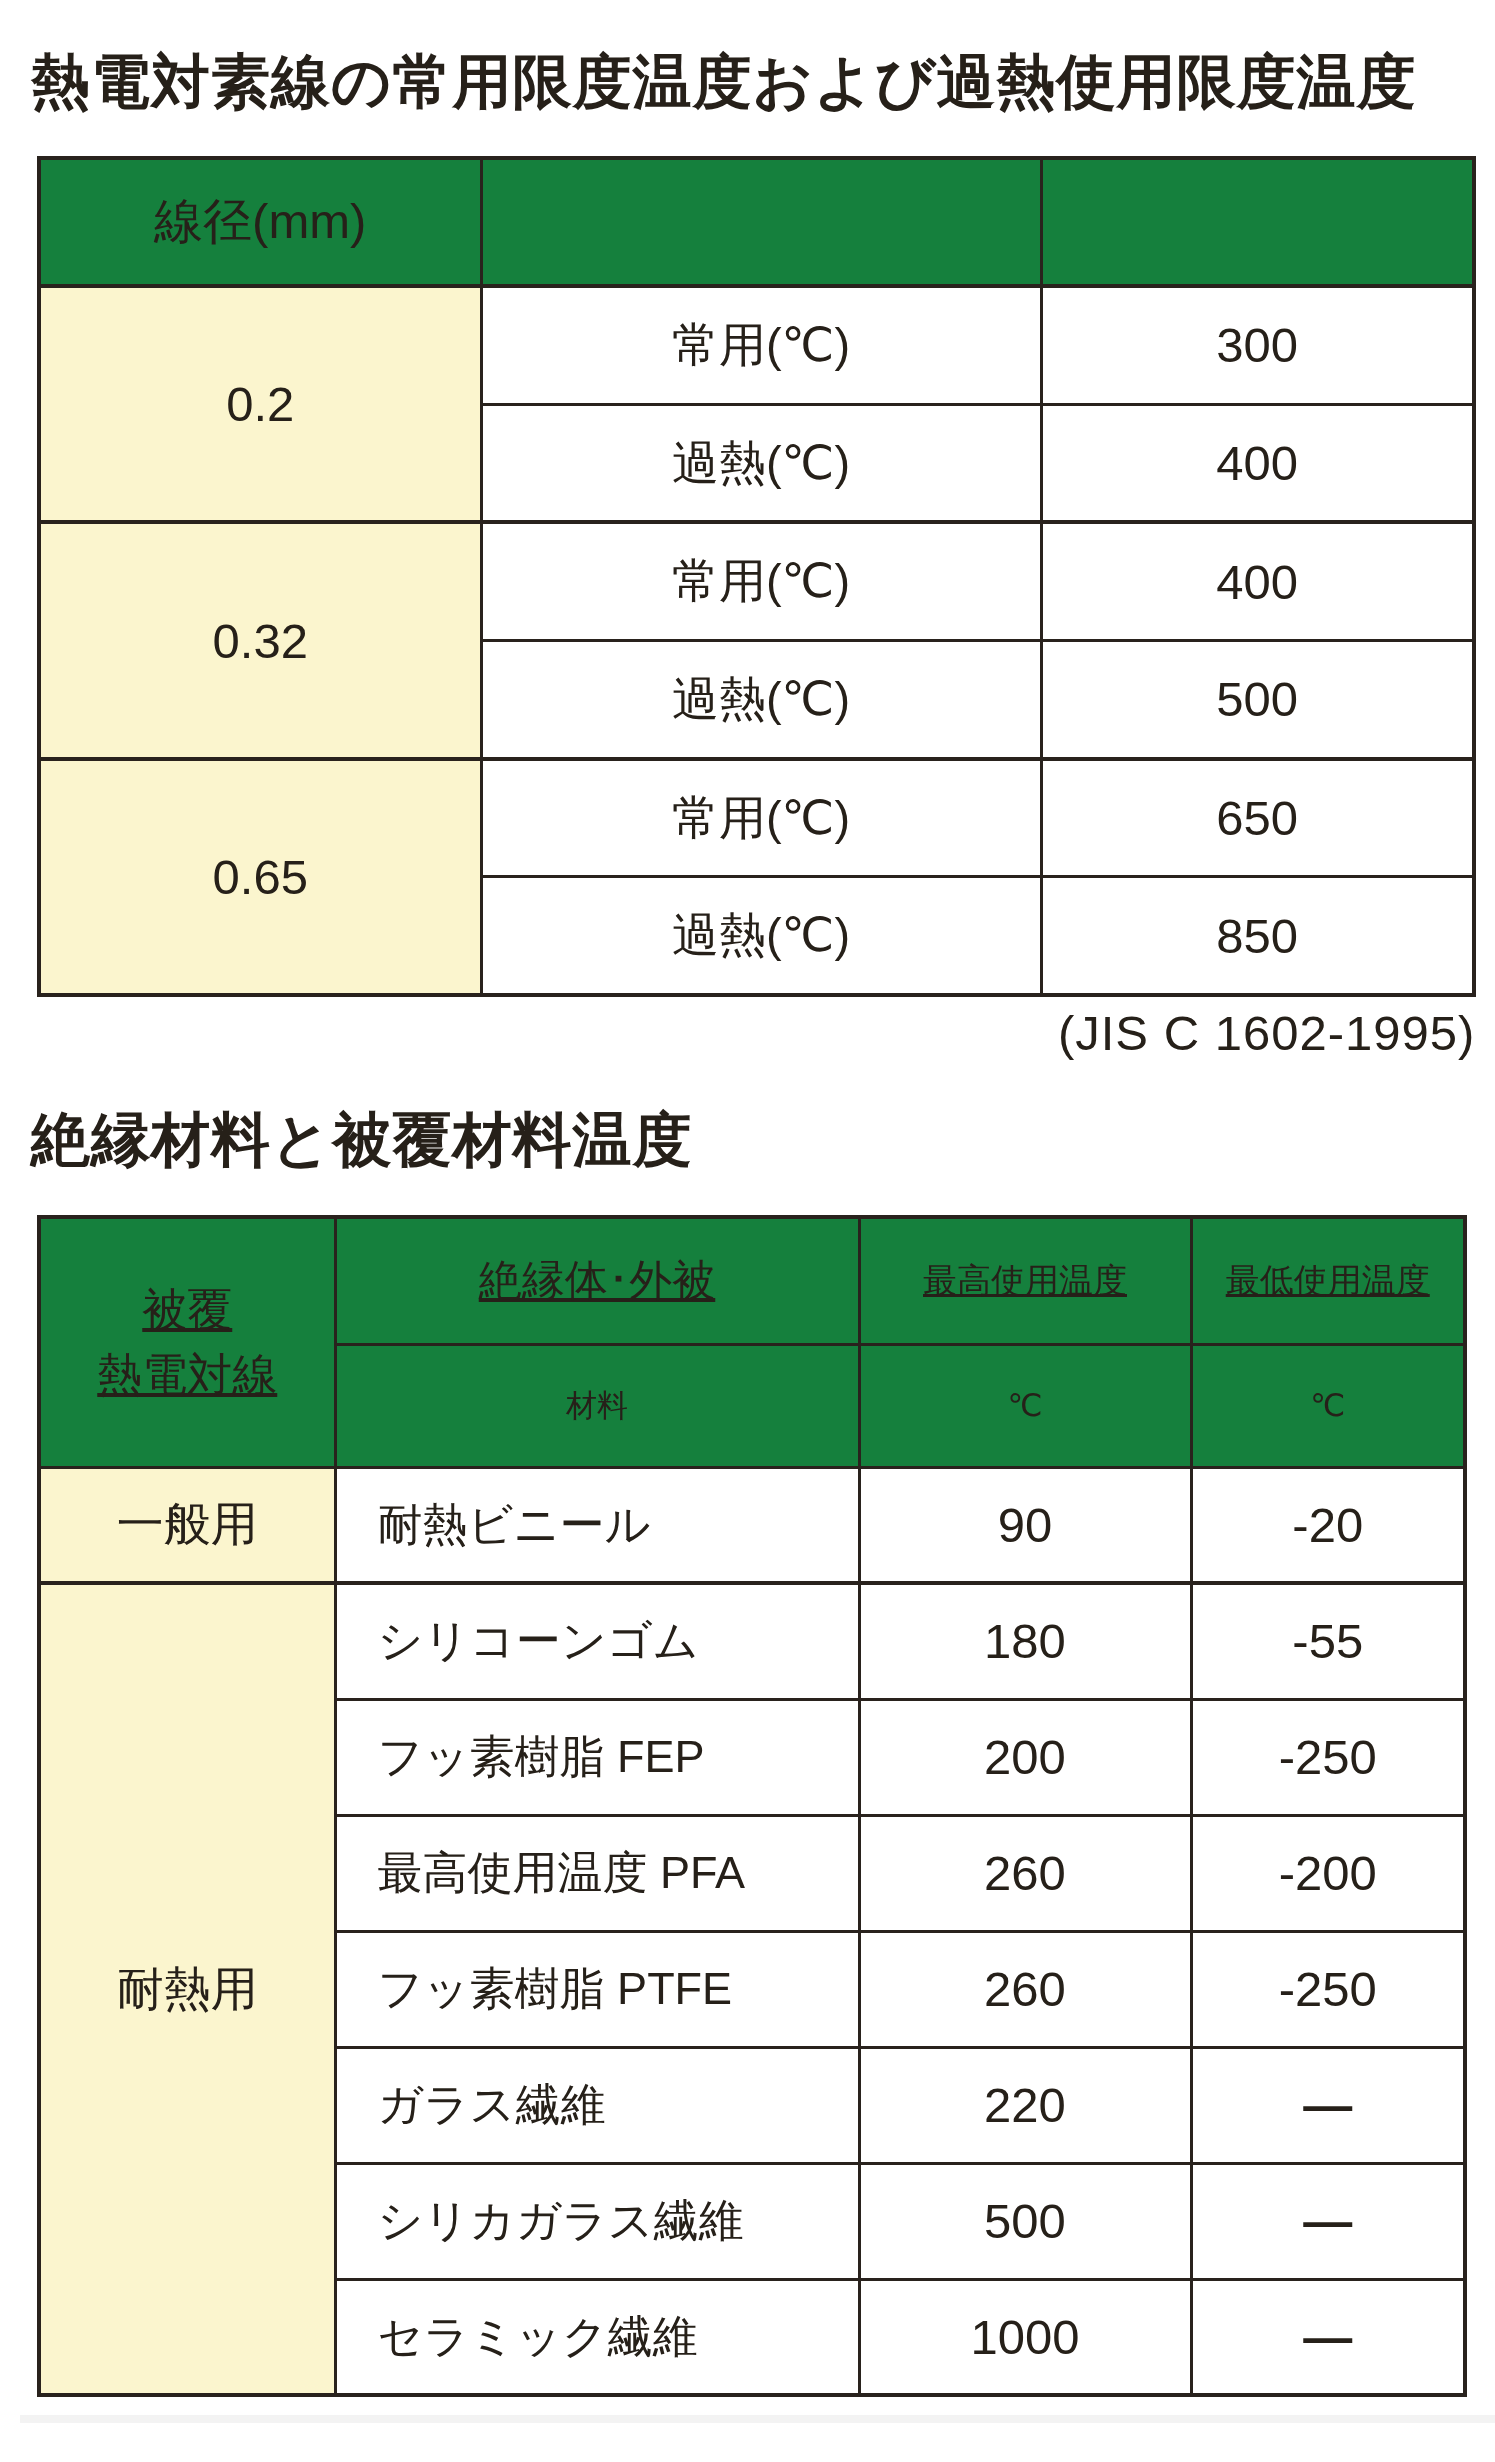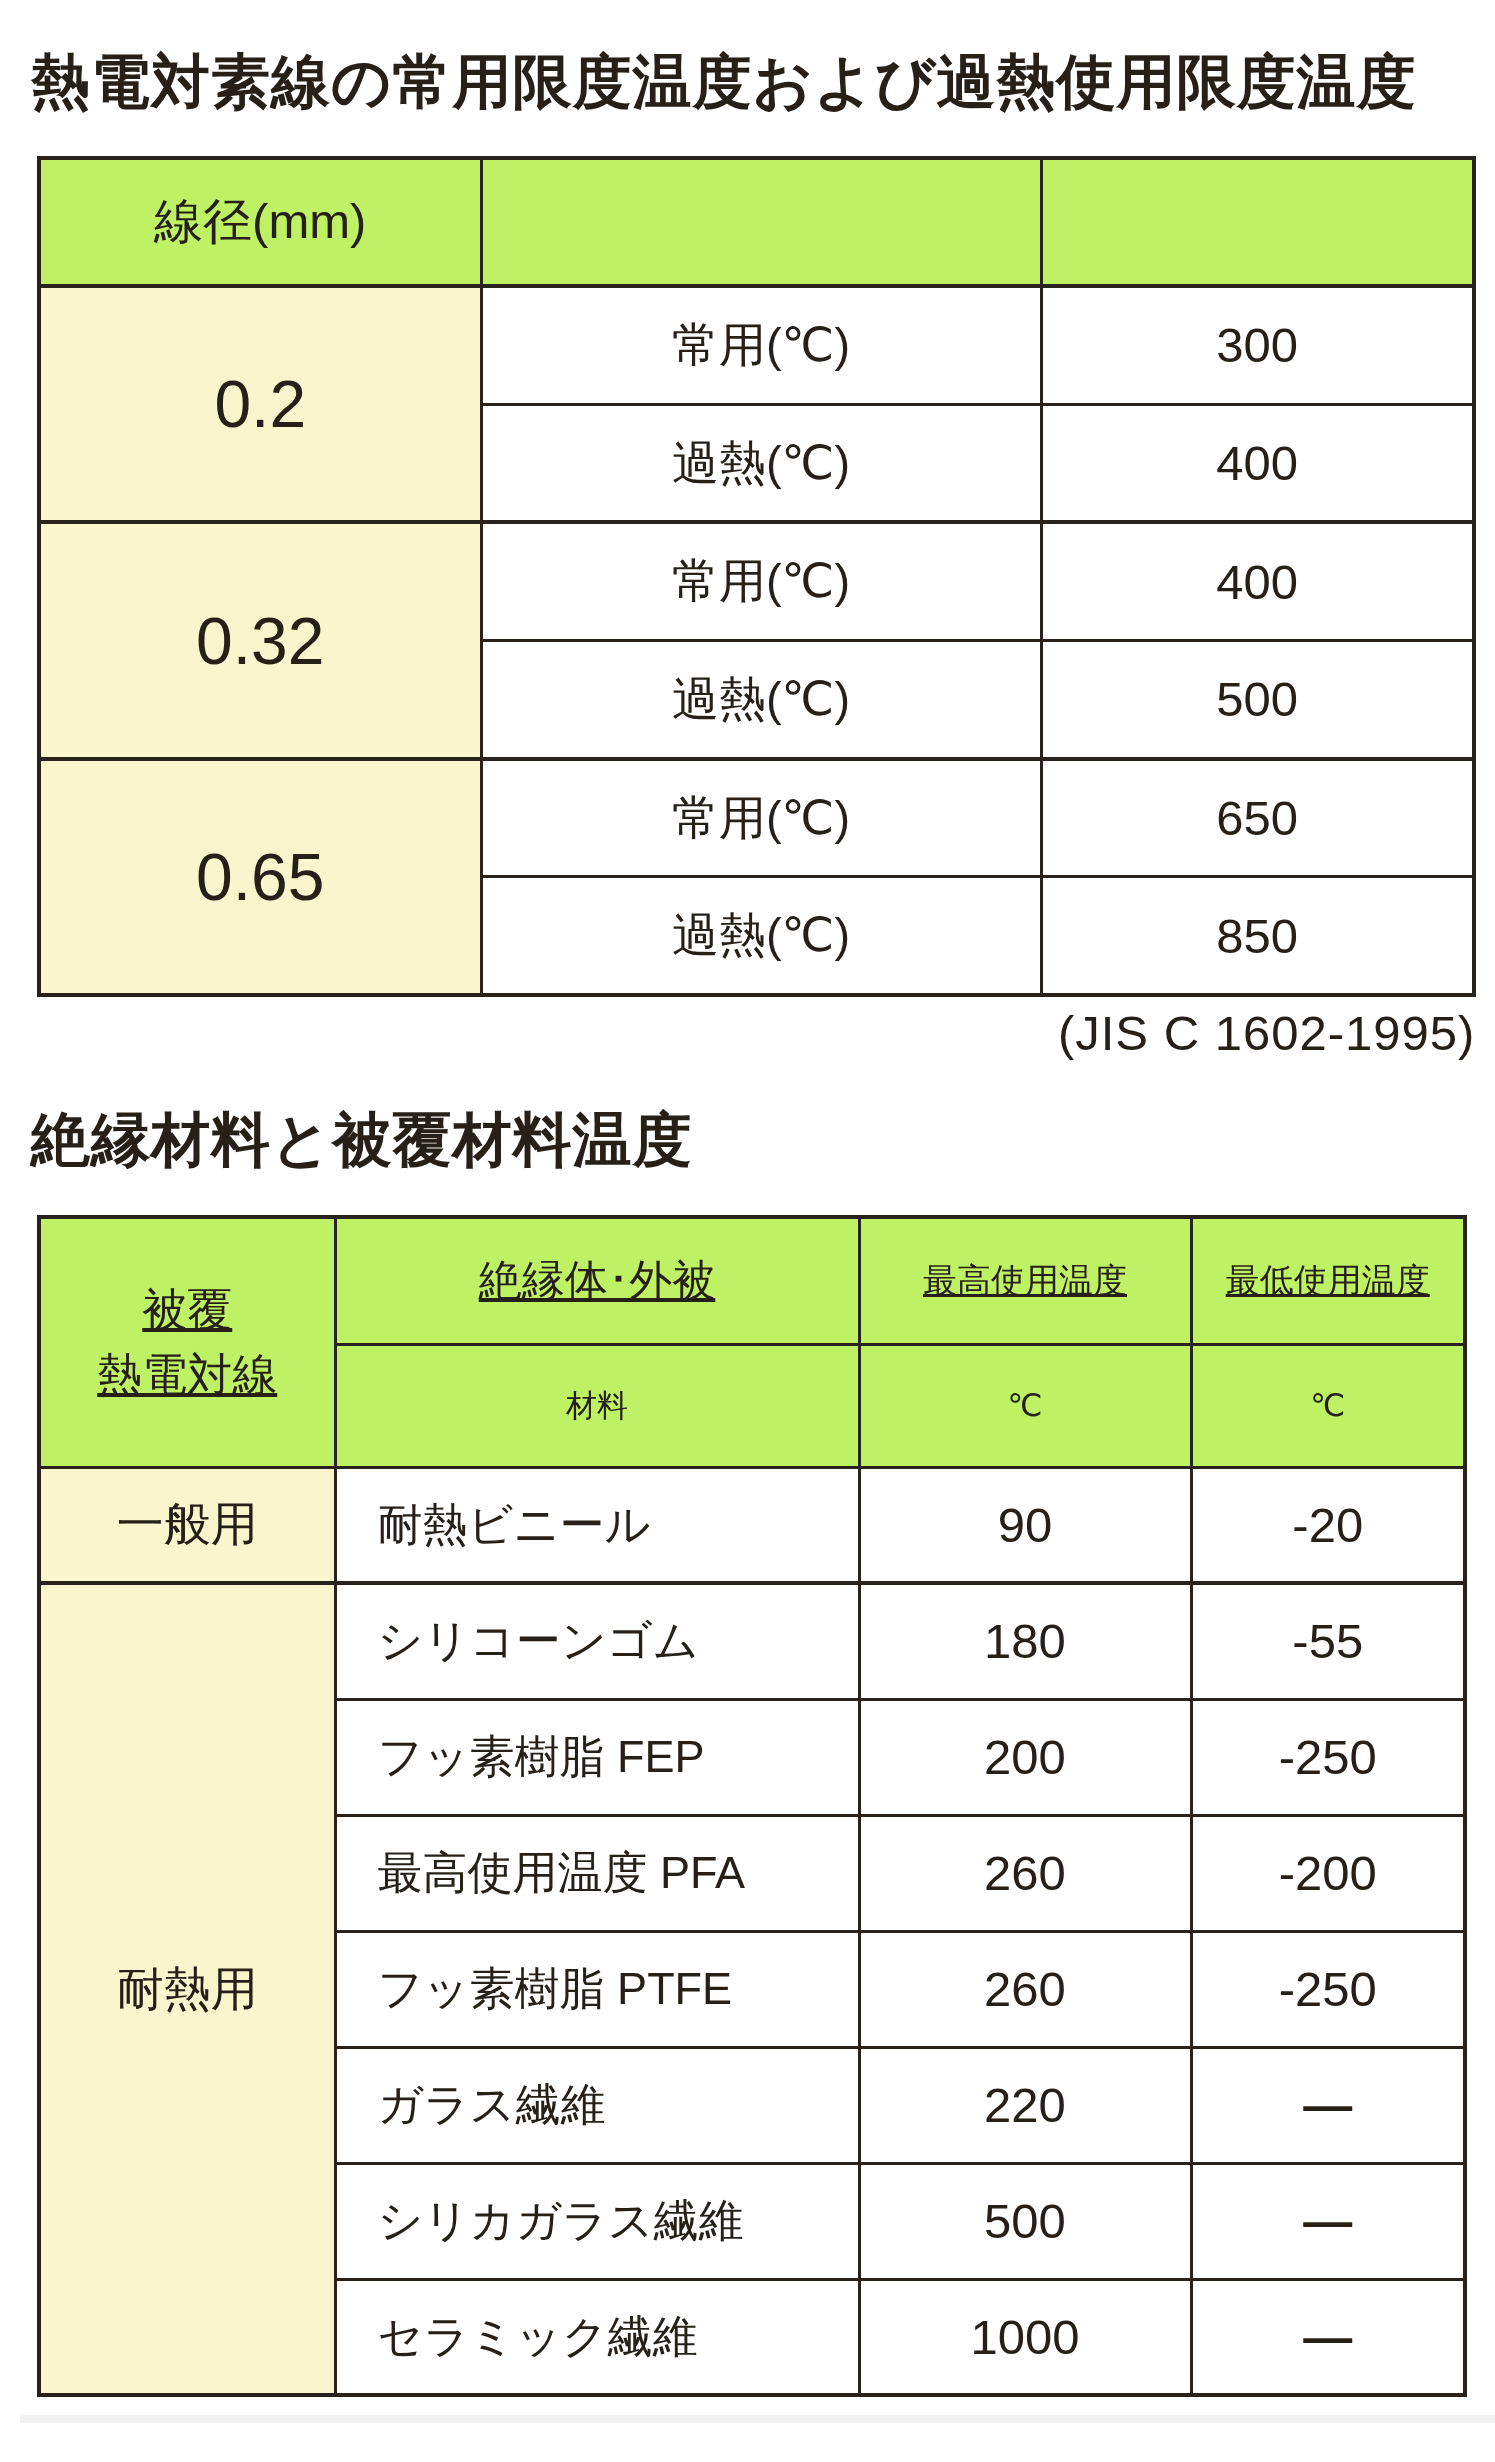--- a/index.html
+++ b/index.html
@@ -34,34 +34,34 @@
   }
   td {
     border: 3px solid #29221d;
     text-align: center;
     vertical-align: middle;
     padding: 0;
     overflow: hidden;
   }
   .bb5 { border-bottom-width: 4.9px !important; }
   .bb4 { border-bottom-width: 3.9px !important; }
-  .gray   { background: #bef264; }
+  .gray   { background: #15803d; }
   .yellow { background: #fbf5ce; }
 
   #table-1 { left: 37px; top: 156px; width: 1435px; height: 841px; }
   #table-2 { left: 37px; top: 1215px; width: 1425px; height: 1182px; }
 
   .rh130 { height: 128px; }
   .rh120 { height: 118px; }
   .rh129 { height: 127px; text-decoration: underline; }
   .rh125 { height: 123px; }
   .rh118 { height: 116px; }
 
   .t1-head   { font-size: 49px; }
-  .t1-diam   { font-size: 66px; }
+  .t1-diam   { font-size: 49px; }
   .t1-label  { font-size: 47px; }
   .t1-value  { font-size: 49px; }
 
   .t2-head-top    { font-size: 43px; }
   .t2-head-narrow { font-size: 34px; }
   .t2-head-col1   { font-size: 45px; line-height: 1.45; }
   .t2-head-bottom { font-size: 31px; }
   .t2-cat   { font-size: 47px; }
   .t2-mat   { font-size: 45px; text-align: left; padding-left: 41px; }
   .t2-num   { font-size: 49px; }

